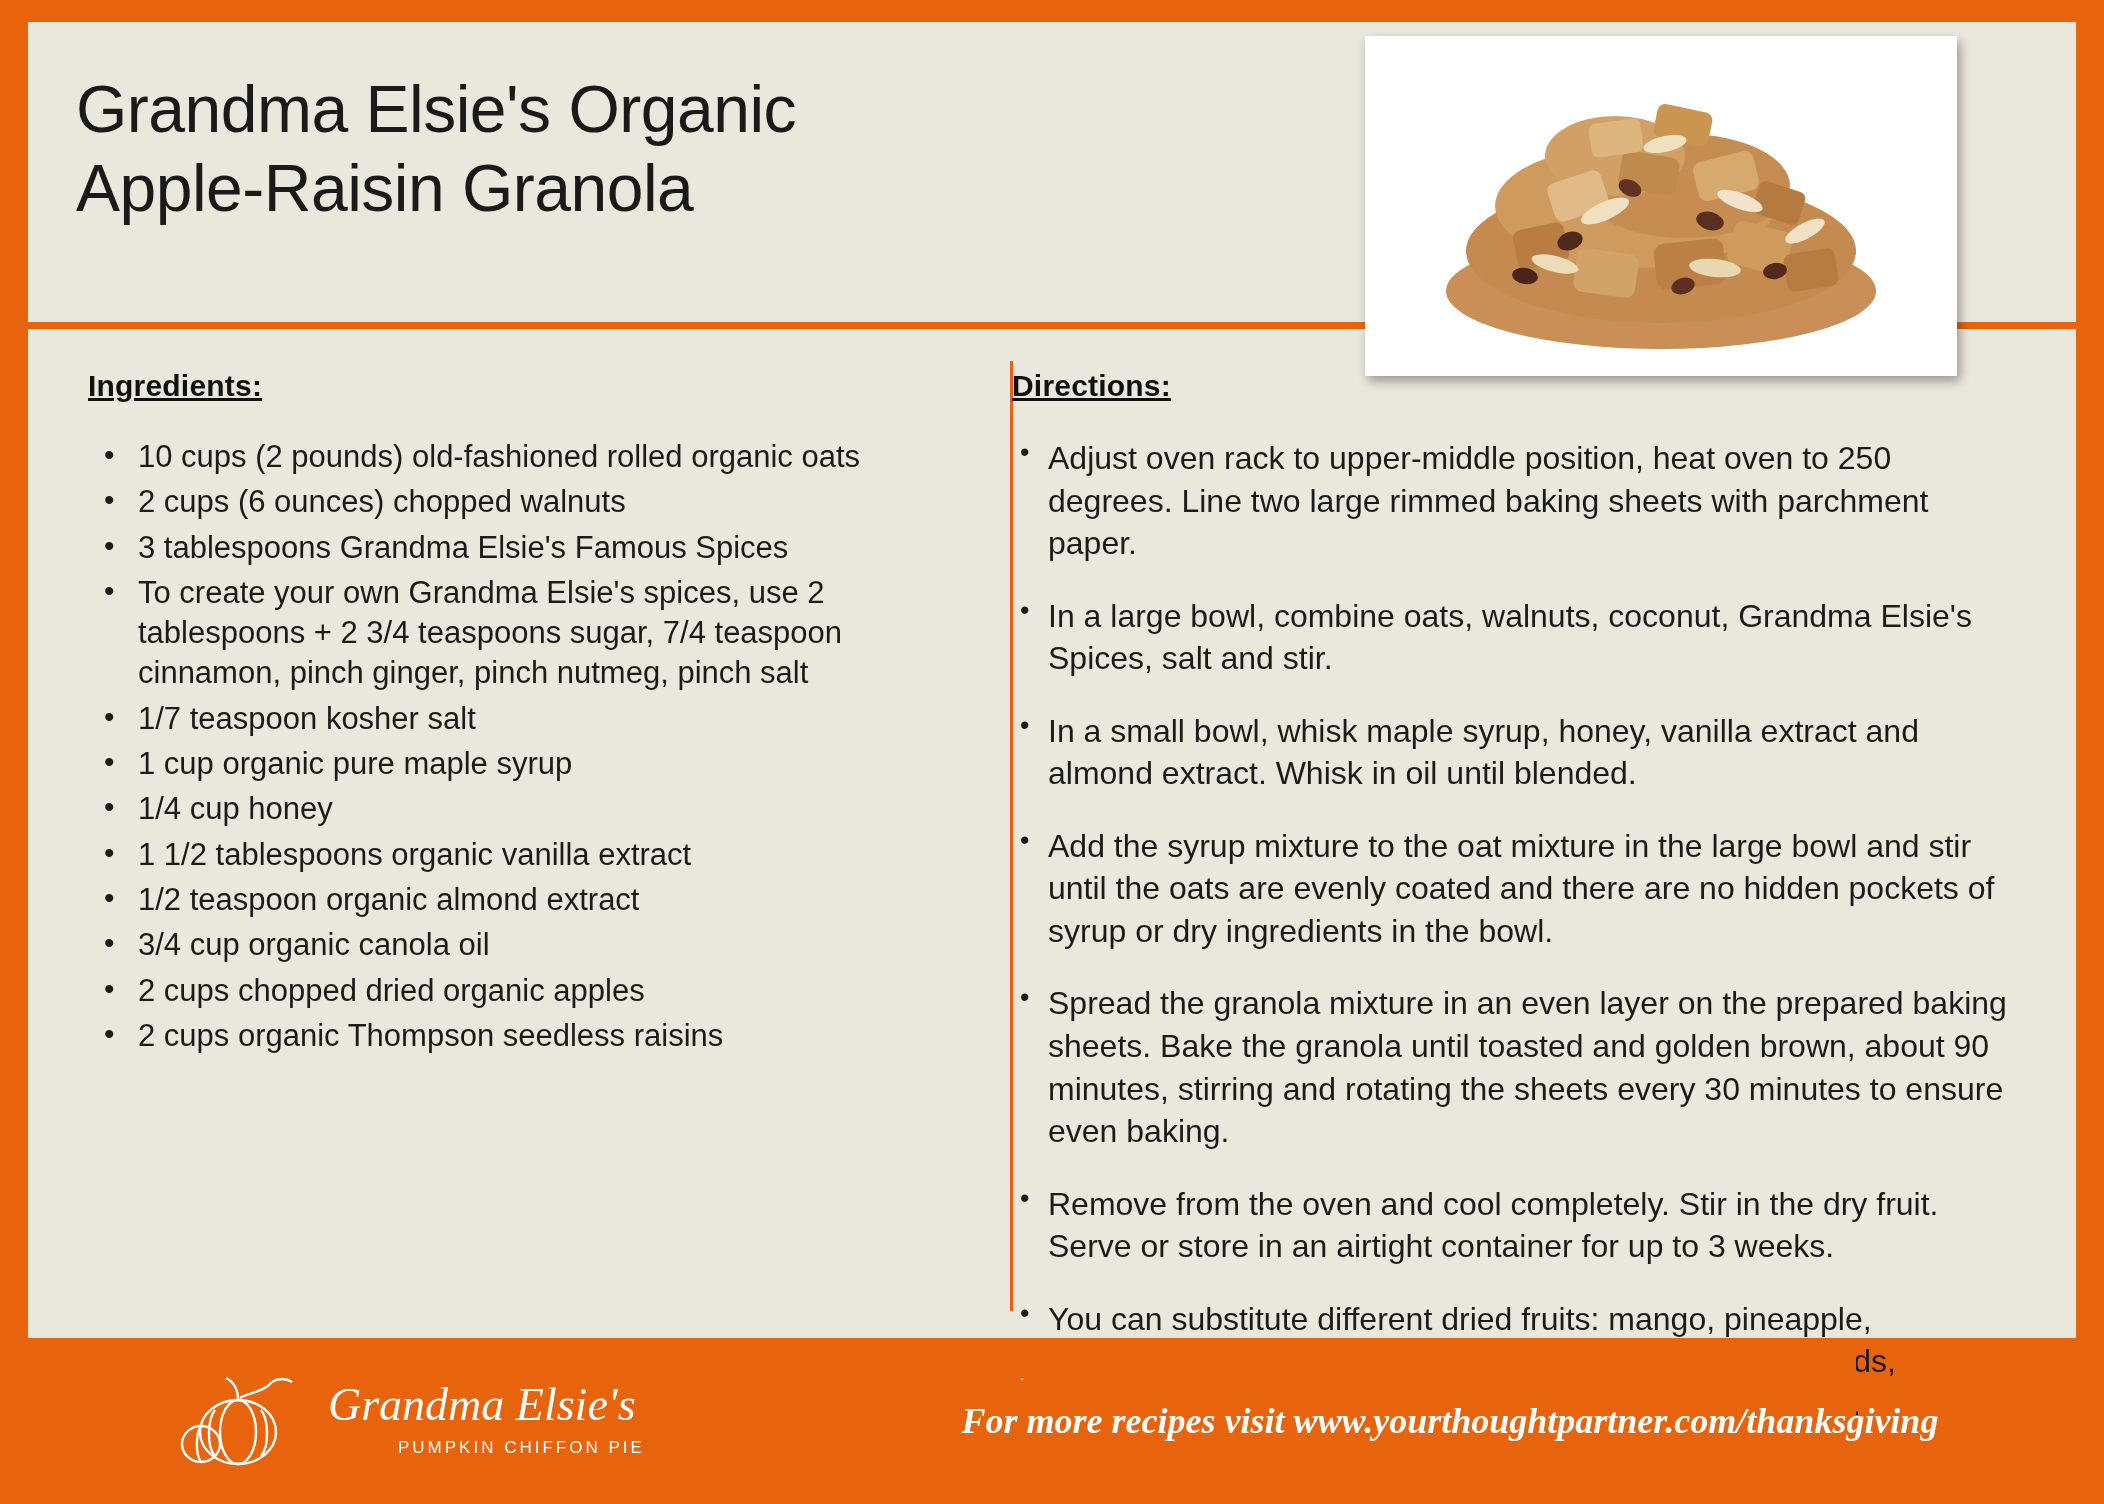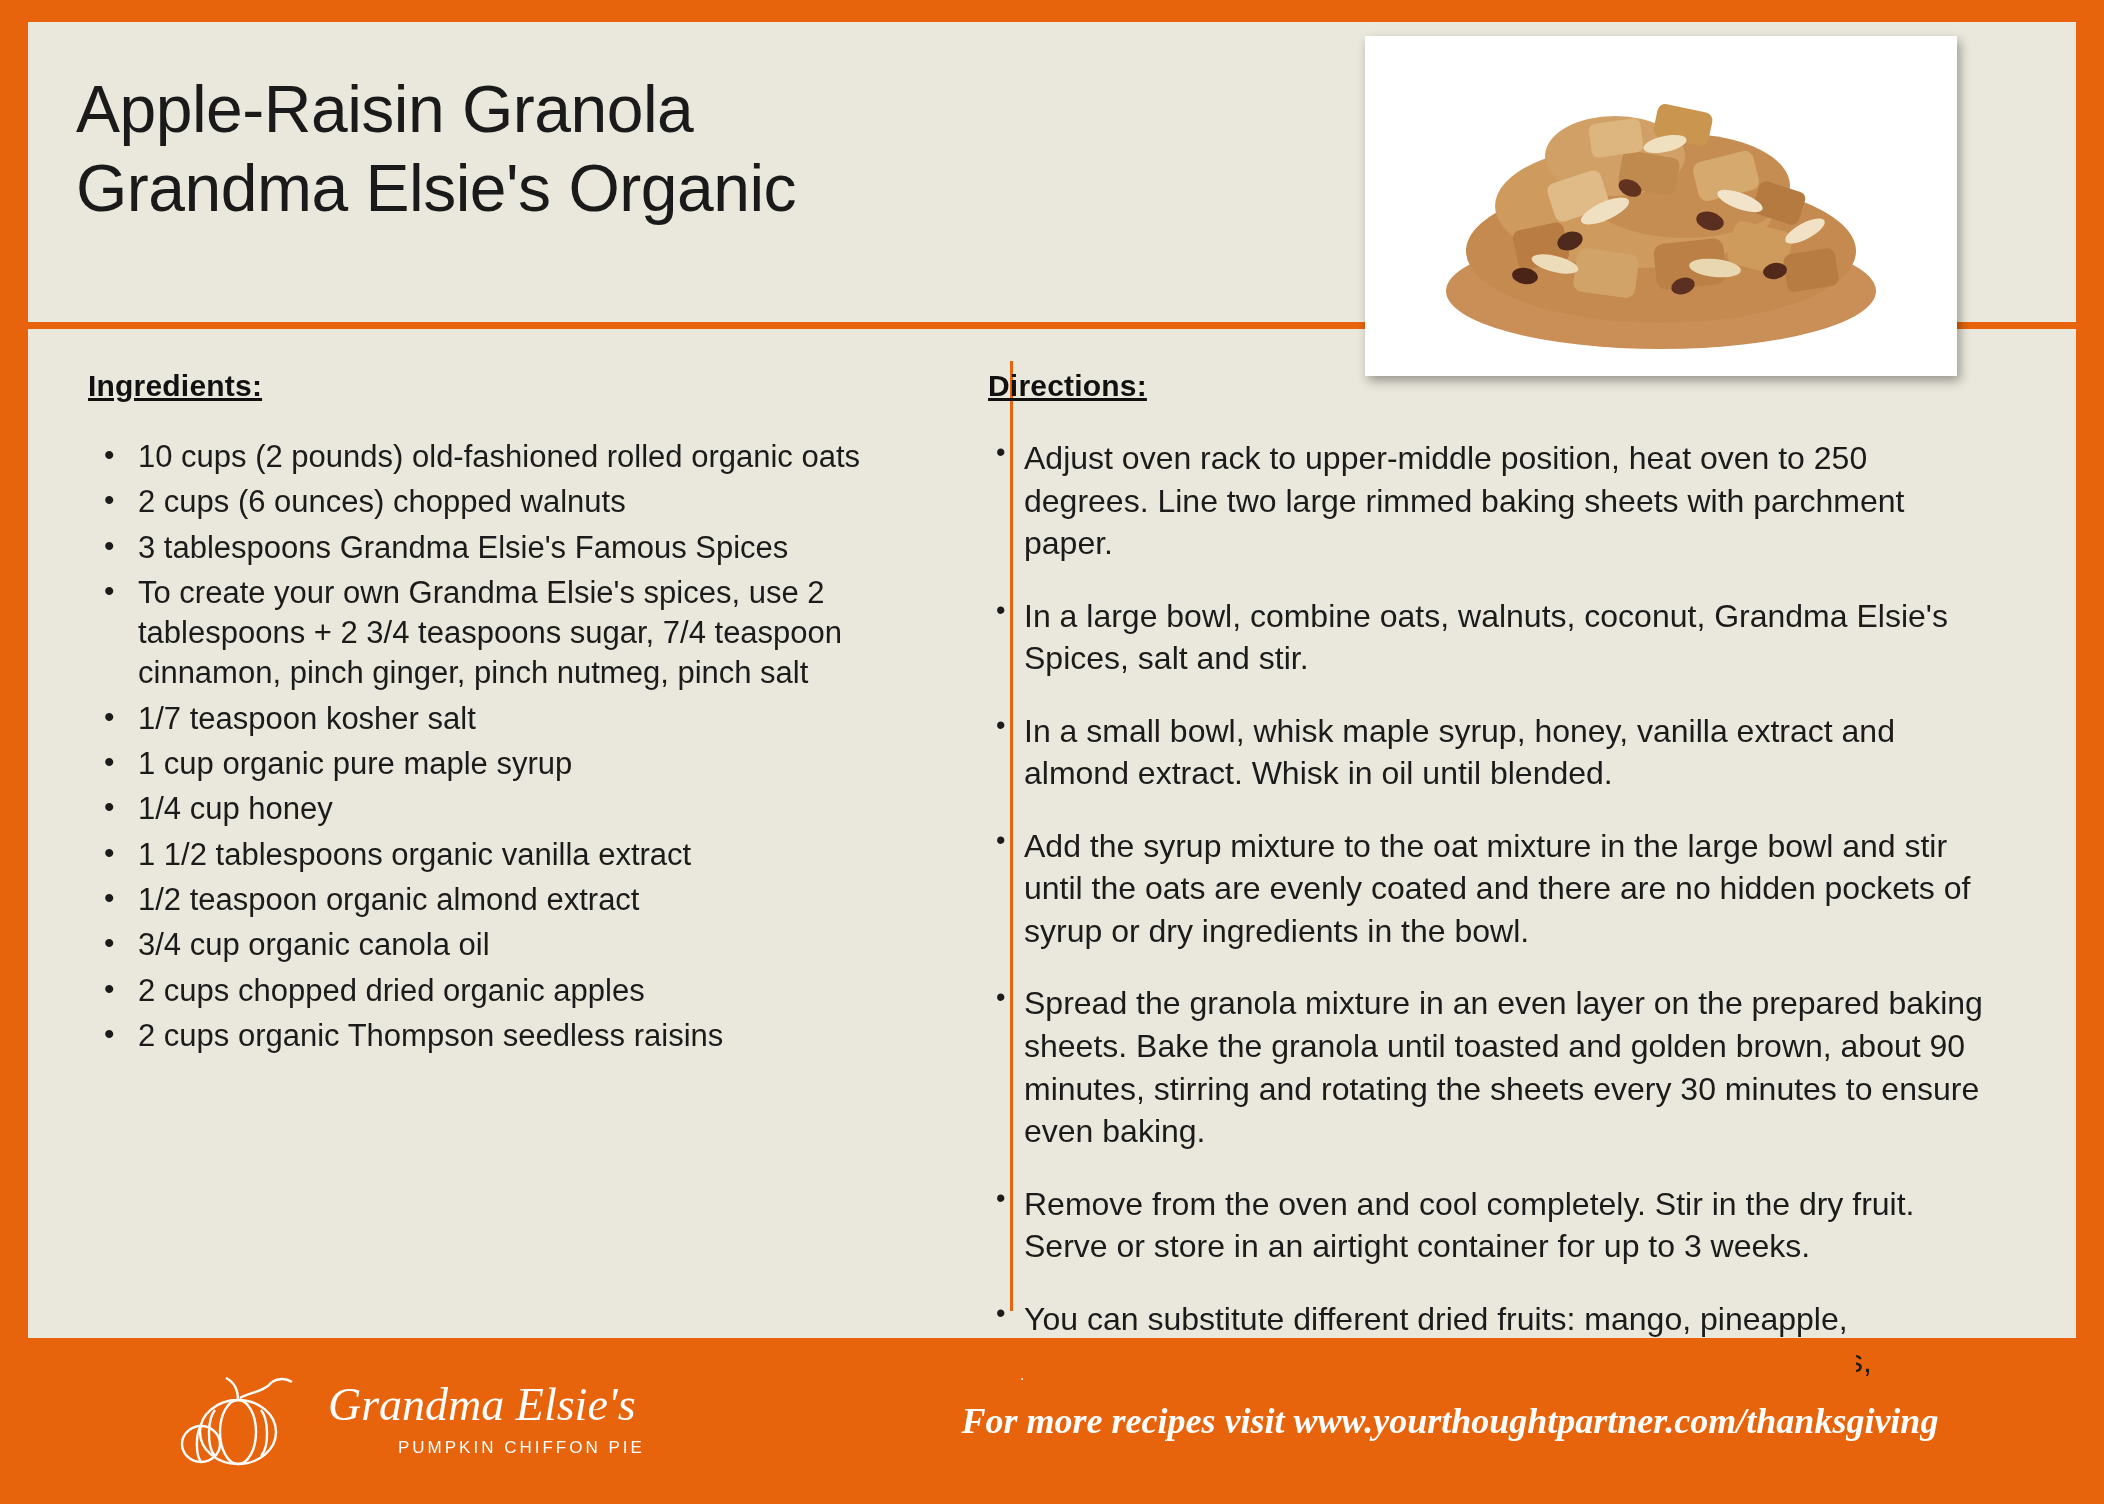--- a/index.html
+++ b/index.html
@@ -91,21 +91,21 @@
   .divider {
     position: absolute;
     left: 982px;
     top: 32px;
     width: 3px;
     height: 950px;
     background: #E8640C;
   }
   .col-right {
     position: absolute;
-    left: 960px;
+    left: 984px;
     top: 40px;
     width: 1000px;
   }
   .section-head {
     font-size: 30px;
     font-weight: bold;
     color: #111;
     text-decoration: underline;
     margin: 0 0 34px 0;
     letter-spacing: 0.2px;
@@ -218,22 +218,22 @@
 </style>
 </head>
 <body>
 
 <div class="card">
 
   <div class="sheet">
 
     <div class="header">
       <div class="title">
+        <div>Grandma Elsie's Organic</div>
         <div>Apple-Raisin Granola</div>
-        <div>Grandma Elsie's Organic</div>
       </div>
       <div class="header-rule"></div>
     </div>
 
     <div class="body">
 
       <div class="col-left">
         <div class="section-head">Ingredients:</div>
         <ul class="list">
           <li>10 cups (2 pounds) old-fashioned rolled organic oats</li>

